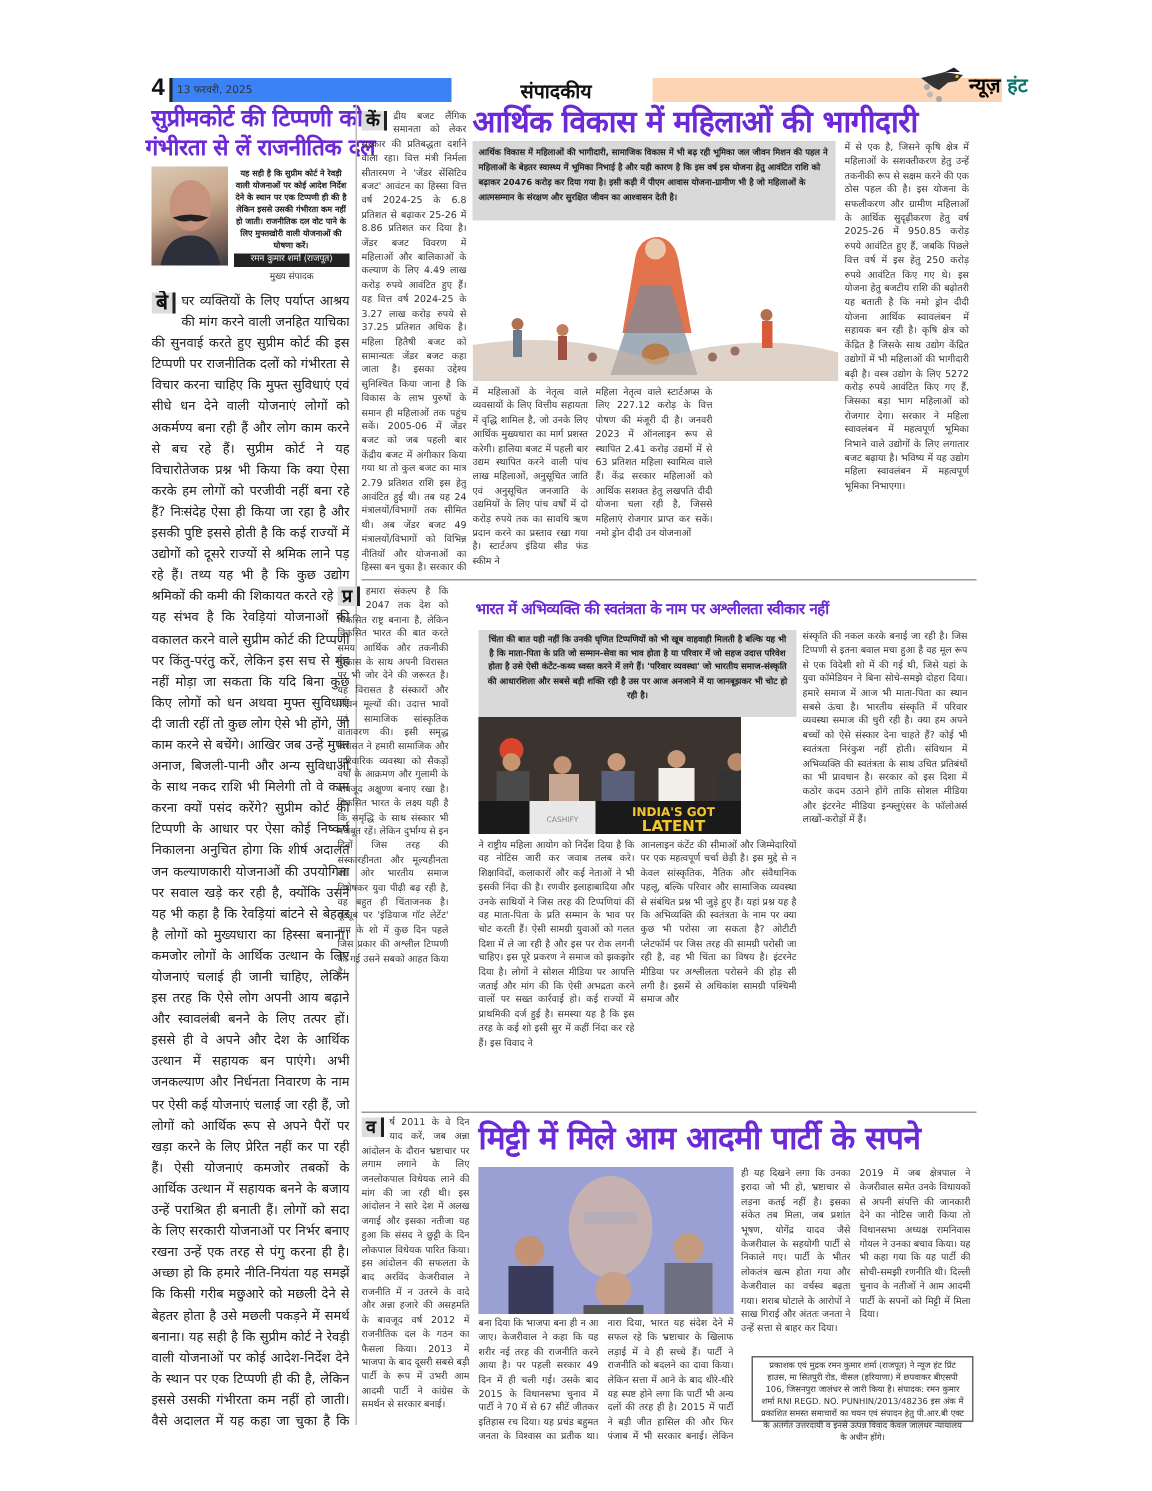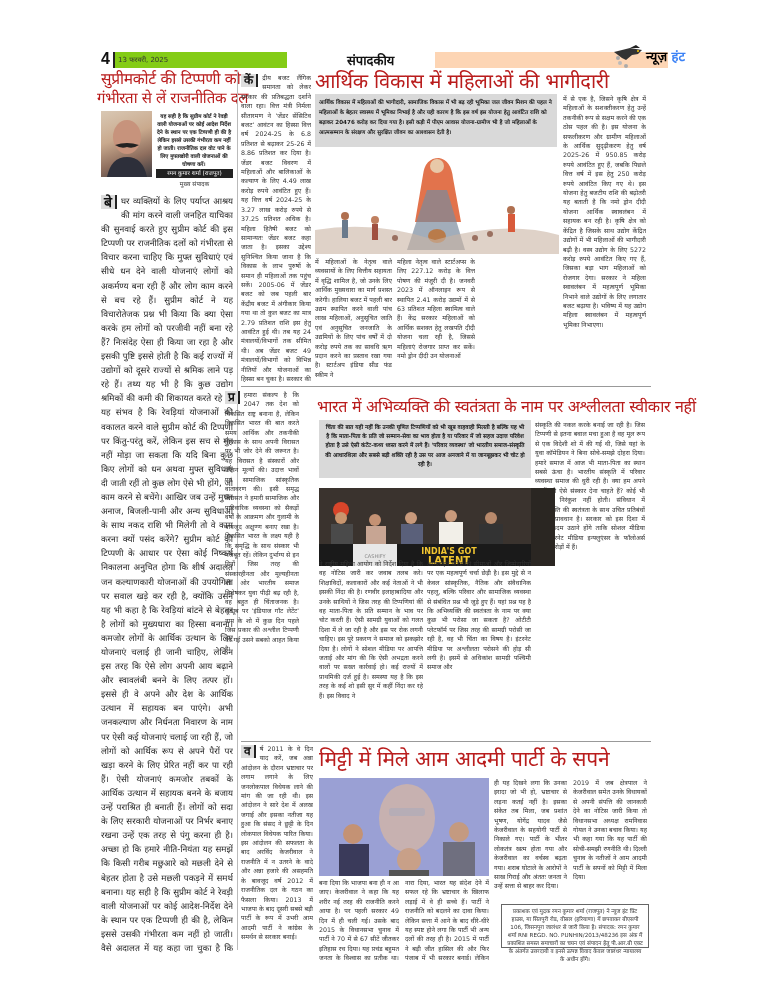--- a/index.html
+++ b/index.html
@@ -2,34 +2,34 @@
 <html><head>
 <meta charset="utf-8">
 <style>
   *{box-sizing:border-box;margin:0;padding:0}
   html,body{width:768px;height:994px;background:#fff;overflow:hidden}
   body{font-family:"DejaVu Sans","Liberation Sans",sans-serif;color:#222;position:relative}
   .page{position:absolute;left:97px;top:52px;width:633px;height:900px}
   
   .mast{position:absolute;left:0;top:0;width:633px;height:17px}
   .pgno{position:absolute;left:4px;top:-2px;font:bold 16px "Liberation Sans",sans-serif;color:#111}
-  .mastbar{position:absolute;left:16px;top:0;width:174px;height:16px;background:#84cc16;border-left:2px solid #222}
+  .mastbar{position:absolute;left:16px;top:0;width:188px;height:16px;background:#3b82f6;border-left:2px solid #222}
   .mastdate{position:absolute;left:20px;top:3px;font-size:7px;color:#333}
   .masttitle{position:absolute;left:250px;top:-1px;font:bold 13px "DejaVu Sans",sans-serif;color:#111}
   .mastbar2{position:absolute;left:338px;top:0;width:233px;height:16px;background:#fdd5b4}
   .logo{position:absolute;left:515px;top:-8px;width:120px;height:26px}
   .logo .bird{position:absolute;left:0;top:0;width:34px;height:26px}
   .logo .lt{position:absolute;left:34px;top:3px;font:bold 13px "DejaVu Sans",sans-serif;color:#222;white-space:nowrap}
-  .logo .lt span{color:#3b82f6}
+  .logo .lt span{color:#0f766e}
   .rule{position:absolute;height:1px;background:#999}
   .vrule{position:absolute;width:1px;background:#bbb}
   
   .col{position:absolute;font-size:6.3px;line-height:9.4px;color:#333;text-align:justify;overflow:hidden}
   .colb{font-size:8.6px;line-height:14.1px;color:#222}
-  .h1{position:absolute;font-weight:normal;color:#b91c1c;white-space:nowrap;letter-spacing:-0.3px}
+  .h1{position:absolute;font-weight:bold;color:#6d28d9;white-space:nowrap;letter-spacing:-0.3px}
   .drop{float:left;background:#ddd;color:#111;font-weight:bold;margin:1px 4px 0 0;padding:0 3px;border-right:2px solid #222}
   .box{position:absolute;background:#d9d9d9;color:#222;font-weight:bold;text-align:center;overflow:hidden}
   .photo{position:absolute;overflow:hidden}
   .caption-dark{position:absolute;background:#222;color:#fff;text-align:center;font-size:7px}
   .printbox{position:absolute;border:1px solid #666;font-size:5.6px;line-height:8px;text-align:center;padding:2px 4px;color:#333}
 </style>
 </head>
 <body>
 
 <div class="page">
@@ -106,25 +106,25 @@
     <div class="col" style="left:300px;top:205px;width:78px;height:125px">महिला नेतृत्व वाले स्टार्टअप्स के लिए 227.12 करोड़ के वित्त पोषण की मंजूरी दी है। जनवरी 2023 में ऑनलाइन रूप से स्थापित 2.41 करोड़ उद्यमों में से 63 प्रतिशत महिला स्वामित्व वाले हैं। केंद्र सरकार महिलाओं को आर्थिक सशक्त हेतु लखपति दीदी योजना चला रही है, जिससे महिलाएं रोजगार प्राप्त कर सकें। नमो ड्रोन दीदी उन योजनाओं</div>
     <div class="col" style="left:466px;top:42px;width:83px;height:288px">में से एक है, जिसने कृषि क्षेत्र में महिलाओं के सशक्तीकरण हेतु उन्हें तकनीकी रूप से सक्षम करने की एक ठोस पहल की है। इस योजना के सफलीकरण और ग्रामीण महिलाओं के आर्थिक सुदृढ़ीकरण हेतु वर्ष 2025-26 में 950.85 करोड़ रुपये आवंटित हुए हैं, जबकि पिछले वित्त वर्ष में इस हेतु 250 करोड़ रुपये आवंटित किए गए थे। इस योजना हेतु बजटीय राशि की बढ़ोतरी यह बताती है कि नमो ड्रोन दीदी योजना आर्थिक स्वावलंबन में सहायक बन रही है। कृषि क्षेत्र को केंद्रित है जिसके साथ उद्योग केंद्रित उद्योगों में भी महिलाओं की भागीदारी बढ़ी है। वस्त्र उद्योग के लिए 5272 करोड़ रुपये आवंटित किए गए हैं, जिसका बड़ा भाग महिलाओं को रोजगार देगा। सरकार ने महिला स्वावलंबन में महत्वपूर्ण भूमिका निभाने वाले उद्योगों के लिए लगातार बजट बढ़ाया है। भविष्य में यह उद्योग महिला स्वावलंबन में महत्वपूर्ण भूमिका निभाएगा।</div>
   </div>
 
   <div class="rule" style="left:144px;top:334px;width:410px"></div>
 
   <div>
     <div class="col" style="left:128px;top:338px;width:74px;height:348px">
       <span class="drop" style="font-size:12px;line-height:13px">प्र</span><span>हमारा संकल्प है कि 2047 तक देश को विकसित राष्ट्र बनाना है, लेकिन विकसित भारत की बात करते समय आर्थिक और तकनीकी विकास के साथ अपनी विरासत पर भी जोर देने की जरूरत है। यह विरासत है संस्कारों और जीवन मूल्यों की। उदात्त भावों एवं सामाजिक सांस्कृतिक वातावरण की। इसी समृद्ध विरासत ने हमारी सामाजिक और पारिवारिक व्यवस्था को सैकड़ों वर्षों के आक्रमण और गुलामी के बावजूद अक्षुण्ण बनाए रखा है। विकसित भारत के लक्ष्य यही है कि समृद्धि के साथ संस्कार भी मजबूत रहें। लेकिन दुर्भाग्य से इन दिनों जिस तरह की संस्कारहीनता और मूल्यहीनता की ओर भारतीय समाज विशेषकर युवा पीढ़ी बढ़ रही है, वह बहुत ही चिंताजनक है। यूट्यूब पर 'इंडियाज गॉट लेटेंट' नाम के शो में कुछ दिन पहले जिस प्रकार की अश्लील टिप्पणी की गई उसने सबको आहत किया है।</span>
     </div>
-    <div class="h1" style="left:220px;top:344px;font-size:16px;line-height:22px">भारत में अभिव्यक्ति की स्वतंत्रता के नाम पर अश्लीलता स्वीकार नहीं</div>
+    <div class="h1" style="left:220px;top:344px;font-size:10px;line-height:22px">भारत में अभिव्यक्ति की स्वतंत्रता के नाम पर अश्लीलता स्वीकार नहीं</div>
     <div class="box" style="left:222px;top:368px;width:212px;height:58px;font-size:5.7px;line-height:9.2px;padding:3px 6px">चिंता की बात यही नहीं कि उनकी घृणित टिप्पणियों को भी खूब वाहवाही मिलती है बल्कि यह भी है कि माता-पिता के प्रति जो सम्मान-सेवा का भाव होता है या परिवार में जो सहज उदात्त परिवेश होता है उसे ऐसी कंटेंट-कथ्य ध्वस्त करने में लगे हैं। 'परिवार व्यवस्था' जो भारतीय समाज-संस्कृति की आधारशिला और सबसे बड़ी शक्ति रही है उस पर आज अनजाने में या जानबूझकर भी चोट हो रही है।</div>
     <div class="col" style="left:438px;top:368px;width:110px;height:318px">संस्कृति की नकल करके बनाई जा रही है। जिस टिप्पणी से इतना बवाल मचा हुआ है वह मूल रूप से एक विदेशी शो में की गई थी, जिसे यहां के युवा कॉमेडियन ने बिना सोचे-समझे दोहरा दिया। हमारे समाज में आज भी माता-पिता का स्थान सबसे ऊंचा है। भारतीय संस्कृति में परिवार व्यवस्था समाज की धुरी रही है। क्या हम अपने बच्चों को ऐसे संस्कार देना चाहते हैं? कोई भी स्वतंत्रता निरंकुश नहीं होती। संविधान में अभिव्यक्ति की स्वतंत्रता के साथ उचित प्रतिबंधों का भी प्रावधान है। सरकार को इस दिशा में कठोर कदम उठाने होंगे ताकि सोशल मीडिया और इंटरनेट मीडिया इन्फ्लुएंसर के फॉलोअर्स लाखों-करोड़ों में हैं।</div>
 
-    <div class="photo" style="left:222px;top:436px;width:236px;height:78px;background:#2a2622">
+    <div class="photo" style="left:222px;top:426px;width:175px;height:78px;background:#2a2622">
       <svg viewBox="0 0 212 78" width="212" height="78">
         <rect x="0" y="0" width="212" height="78" fill="#3a332e"></rect>
         <circle cx="22" cy="22" r="8" fill="#d8452a"></circle>
         <circle cx="22" cy="30" r="6" fill="#c8956e"></circle>
         <rect x="12" y="36" width="22" height="22" fill="#4a4a4a"></rect>
         <circle cx="56" cy="32" r="6" fill="#c49274"></circle>
           <rect x="47" y="38" width="20" height="20" fill="#c7a593"></rect>
         <circle cx="92" cy="30" r="6" fill="#c89a7c"></circle>
           <rect x="82" y="36" width="22" height="22" fill="#5a607a"></rect>
         <circle cx="132" cy="28" r="6" fill="#c89a7c"></circle>

